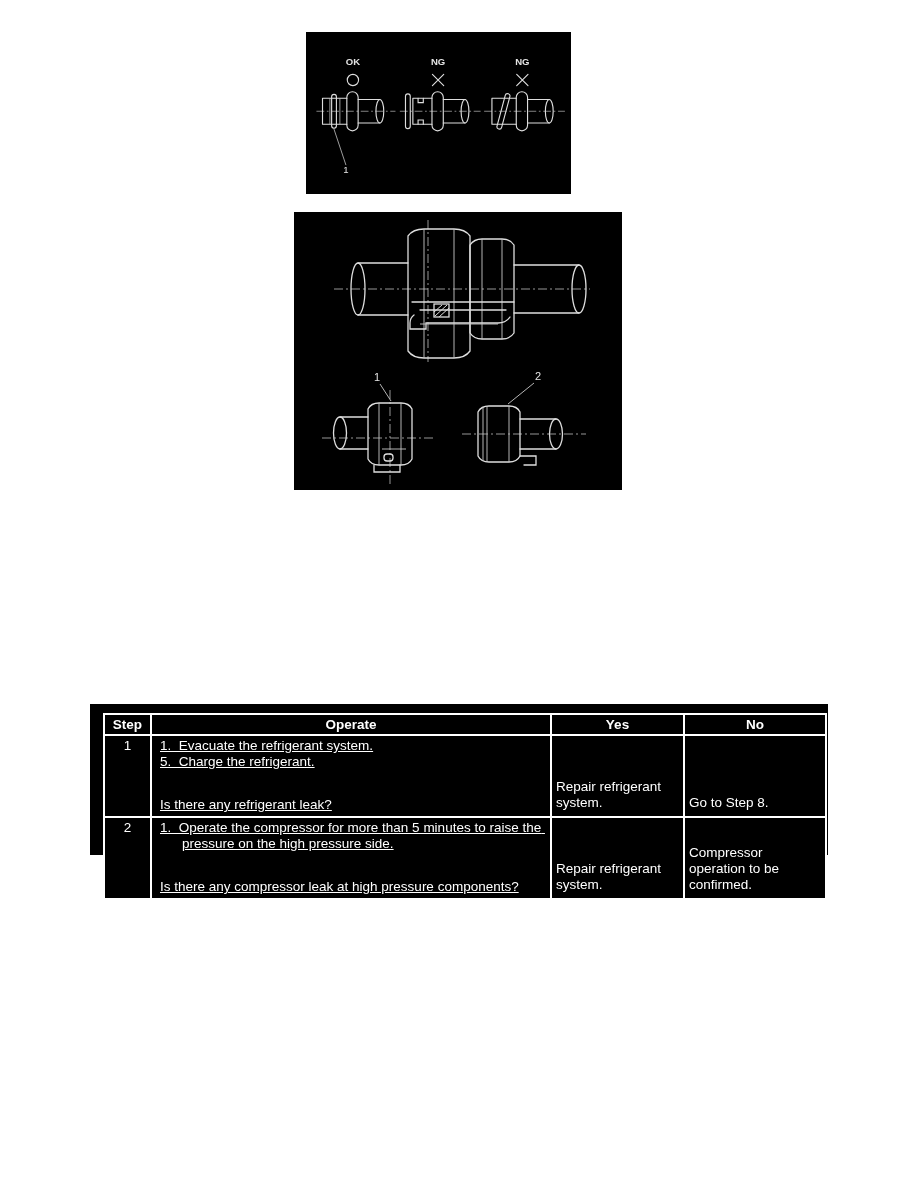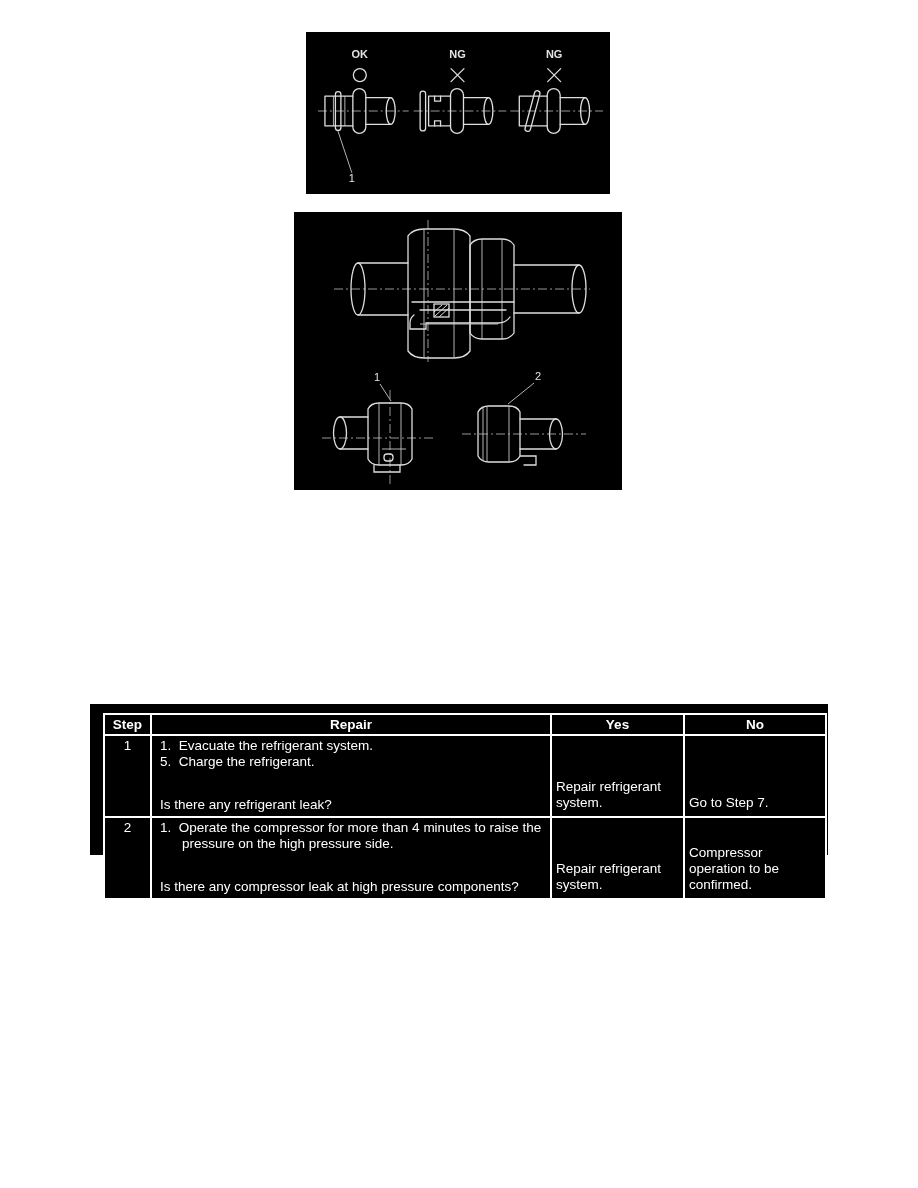--- a/index.html
+++ b/index.html
@@ -1,21 +1,21 @@
 <!DOCTYPE html>
 <html><head>
 <meta charset="utf-8">
 <style>
   html,body{margin:0;padding:0;background:#ffffff;}
   .page{
     position:relative;width:918px;height:1188px;background:#ffffff;
     font-family:"Liberation Sans",sans-serif;overflow:hidden;
   }
   .panel{position:absolute;background:#000000;}
-  .panel1{left:306px;top:32px;width:304px;height:162px;}
+  .panel1{left:306px;top:32px;width:265px;height:162px;}
   .panel2{left:294px;top:212px;width:328px;height:278px;}
   .panel svg{display:block;width:100%;height:100%;}
 
   .art{stroke:#dedede;fill:none;stroke-width:1.3;stroke-linecap:round;}
   .art-light{stroke:#c8c8c8;fill:none;stroke-width:0.9;}
   .cline{stroke:#bdbdbd;fill:none;stroke-width:0.8;stroke-dasharray:9 3 2 3;}
   .hatch{stroke:#dedede;stroke-width:1;}
   .fig-label{fill:#e4e4e4;font:bold 11px "Liberation Sans",sans-serif;}
   .fig-callout{fill:#e4e4e4;font:11px "Liberation Sans",sans-serif;}
 
@@ -23,21 +23,21 @@
     position:absolute;left:90px;top:704px;width:738px;height:151px;
     background:#000000;box-sizing:border-box;padding:9px 1px 7px 13px;
   }
   table.diag{
     width:722px;height:135px;border-collapse:collapse;table-layout:fixed;
     background:#000000;color:#ffffff;font-size:13.5px;
   }
   table.diag th,table.diag td{border:2px solid #ffffff;overflow:hidden;}
   table.diag th{font-weight:bold;text-align:center;padding:0 2px;height:19px;line-height:17px;}
   .step-cell{text-align:center;vertical-align:top;padding-top:2px;}
-  .action-cell{vertical-align:top;padding:2px 6px 3px 8px;}
+  .action-cell{vertical-align:top;padding:2px 6px 3px 8px;text-decoration:underline;}
   .num-item{padding-left:22px;text-indent:-22px;white-space:pre-wrap;line-height:16px;}
   .question{margin-top:27px;line-height:16px;}
   .yn-cell{vertical-align:bottom;padding:2px 4px 5px;line-height:16px;}
 </style>
 </head>
 <body>
 
 <div class="page">
 
   <div class="panel panel1">
@@ -141,38 +141,38 @@
     <table class="diag">
       <colgroup>
         <col style="width:47px">
           <col style="width:400px">
           <col style="width:133px">
           <col style="width:142px">
       </colgroup>
       <tbody>
           <tr>
         <th>Step</th>
-        <th>Repair</th>
+        <th>Operate</th>
         <th>Yes</th>
         <th>No</th>
       </tr>
       <tr style="height:58px">
         <td class="step-cell">1</td>
         <td class="action-cell">
           <div class="num-item">1.  Evacuate the refrigerant system.</div>
           <div class="num-item">5.  Charge the refrigerant.</div>
           <div class="question">Is there any refrigerant leak?</div>
         </td>
         <td class="yn-cell">Repair refrigerant system.</td>
-        <td class="yn-cell">Go to Step 7.</td>
+        <td class="yn-cell">Go to Step 8.</td>
       </tr>
       <tr style="height:58px">
         <td class="step-cell">2</td>
         <td class="action-cell">
-          <div class="num-item">1.  Operate the compressor for more than 4 minutes to raise the pressure on the high pressure side.</div>
+          <div class="num-item">1.  Operate the compressor for more than 5 minutes to raise the pressure on the high pressure side.</div>
           <div class="question">Is there any compressor leak at high pressure components?</div>
         </td>
         <td class="yn-cell">Repair refrigerant system.</td>
         <td class="yn-cell">Compressor operation to be confirmed.</td>
       </tr>
     </tbody>
       </table>
   </div>
 
 </div>

